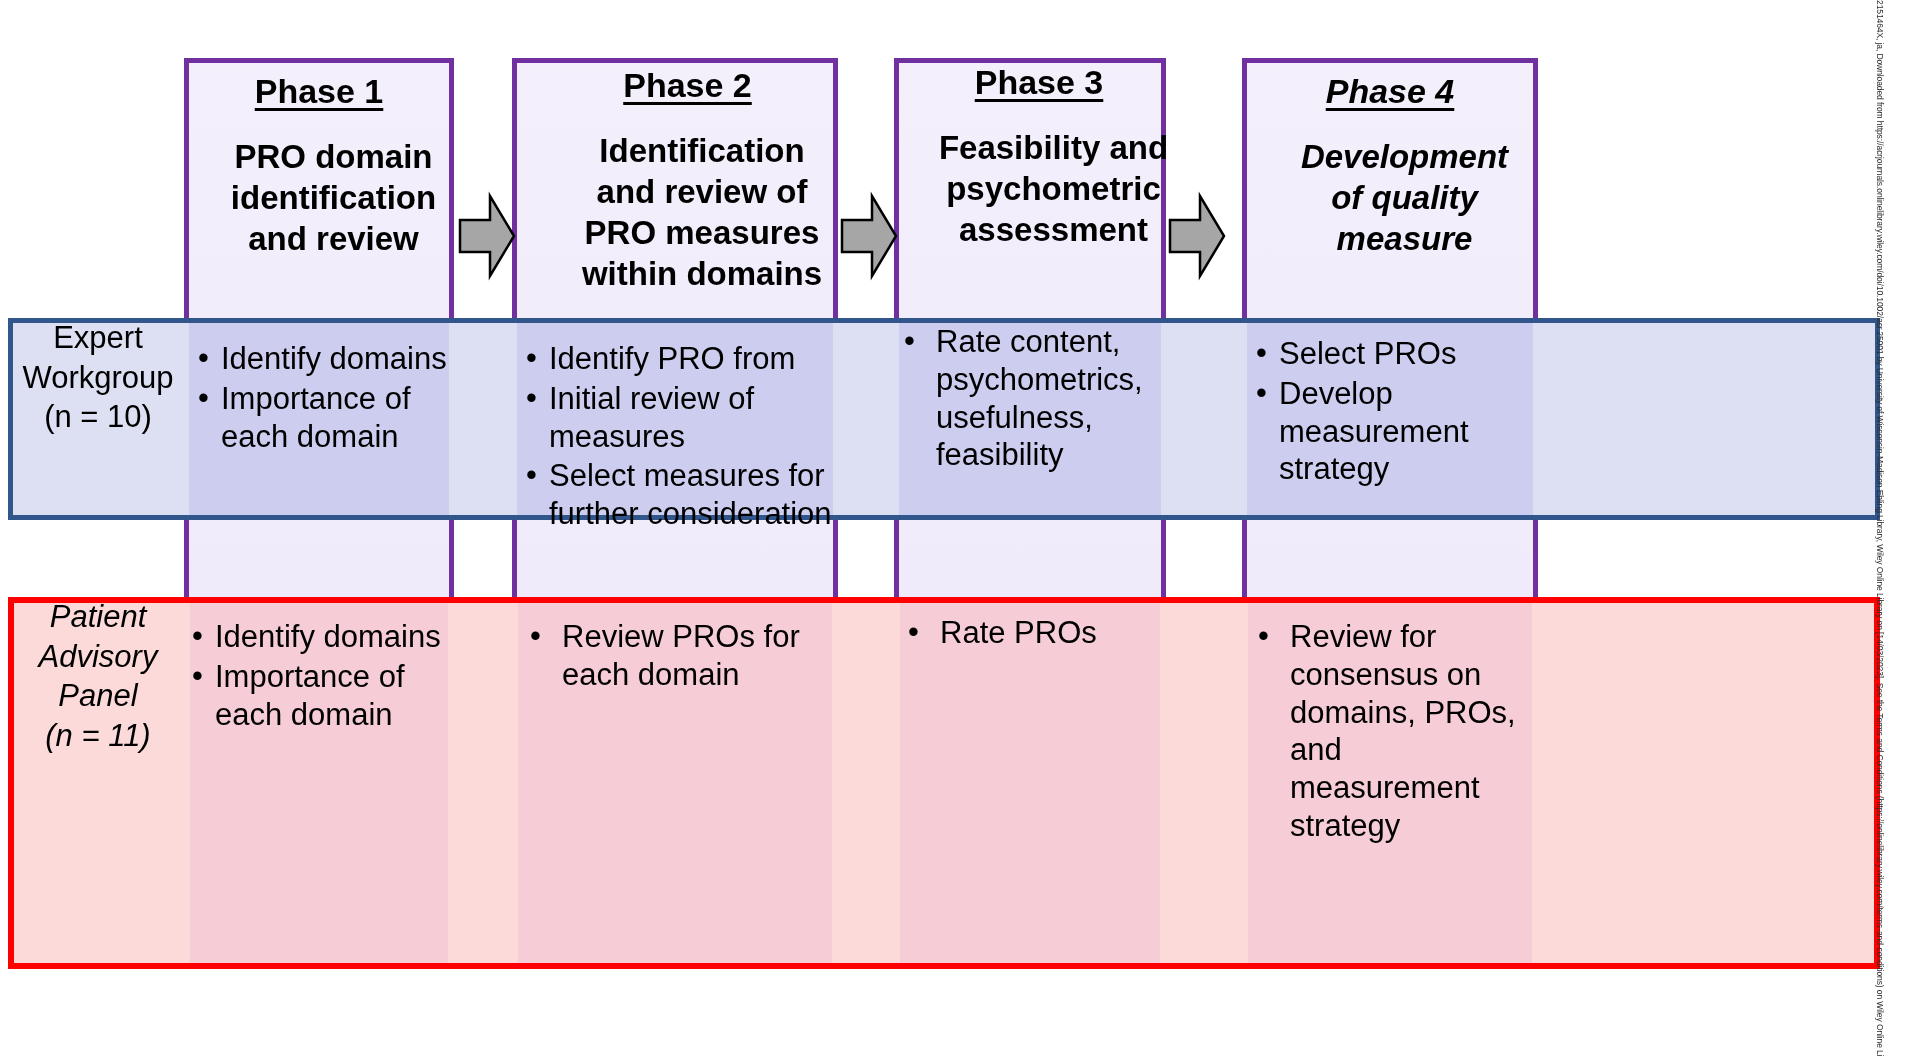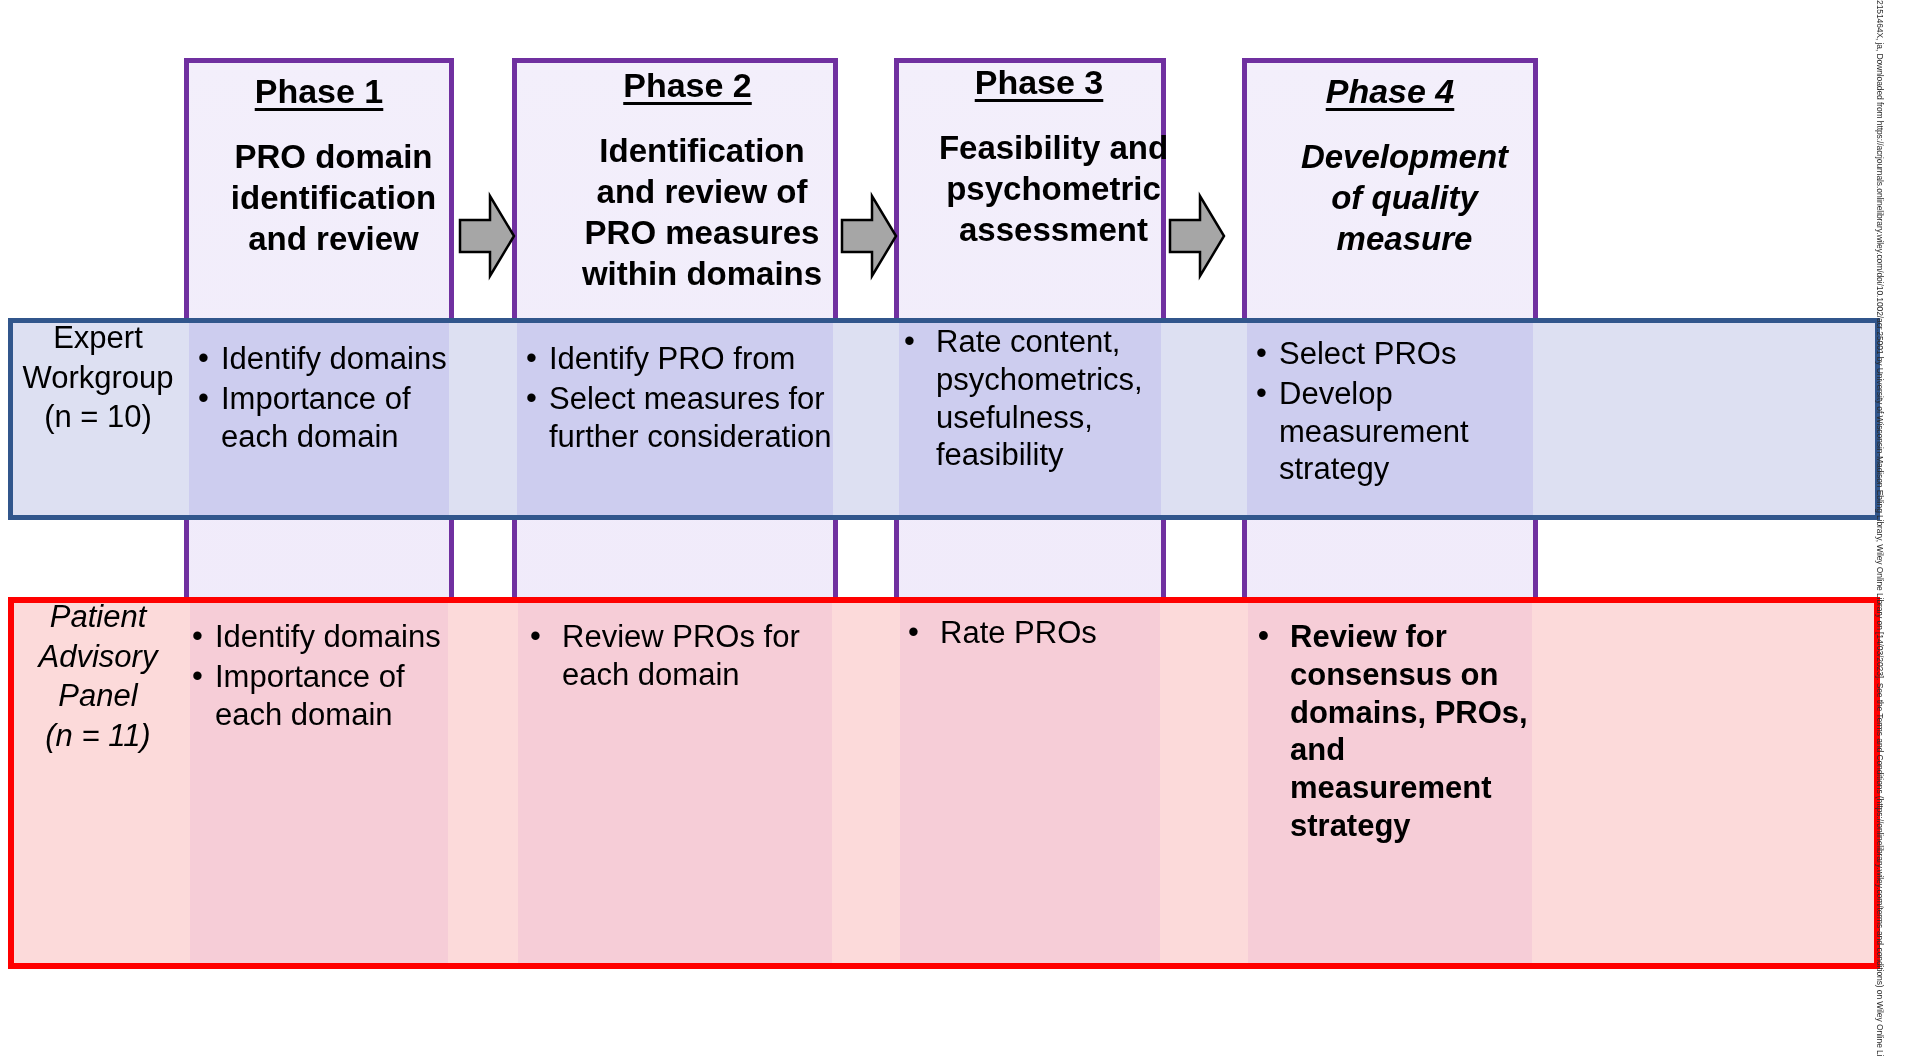--- a/index.html
+++ b/index.html
@@ -217,20 +217,21 @@
   <div class="cell" style="left:196px; top:340px; width:258px;">
     <ul>
       <li>Identify domains</li>
       <li>Importance of each domain</li>
     </ul>
   </div>
 
   <div class="cell" style="left:524px; top:340px; width:312px;">
     <ul>
       <li>Identify PRO from</li>
+      <li>Initial review of measures</li>
       <li>Select measures for further consideration</li>
     </ul>
   </div>
 
   <div class="cell" style="left:902px; top:323px; width:262px;">
     <ul>
       <li class="wide-bullet">Rate content, psychometrics, usefulness, feasibility</li>
     </ul>
   </div>
 
@@ -253,21 +254,21 @@
       <li class="wide-bullet">Review PROs for each domain</li>
     </ul>
   </div>
 
   <div class="cell" style="left:906px; top:614px; width:256px;">
     <ul>
       <li class="wide-bullet">Rate PROs</li>
     </ul>
   </div>
 
-  <div class="cell" style="left:1256px; top:618px; width:282px;font-weight:bold;">
+  <div class="cell" style="left:1256px; top:618px; width:282px;">
     <ul>
       <li class="wide-bullet">Review for consensus on domains, PROs, and measurement strategy</li>
     </ul>
   </div>
 
   <div class="watermark">2151464X, ja, Downloaded from https://acrjournals.onlinelibrary.wiley.com/doi/10.1002/acr.25001 by University of Wisconsin-Madison Ebling Library, Wiley Online Library on [14/03/2023]. See the Terms and Conditions (https://onlinelibrary.wiley.com/terms-and-conditions) on Wiley Online Library for rules of use; OA articles are governed by the applicable Creative Commons License</div>
 
 </div>
 
 </body></html>

